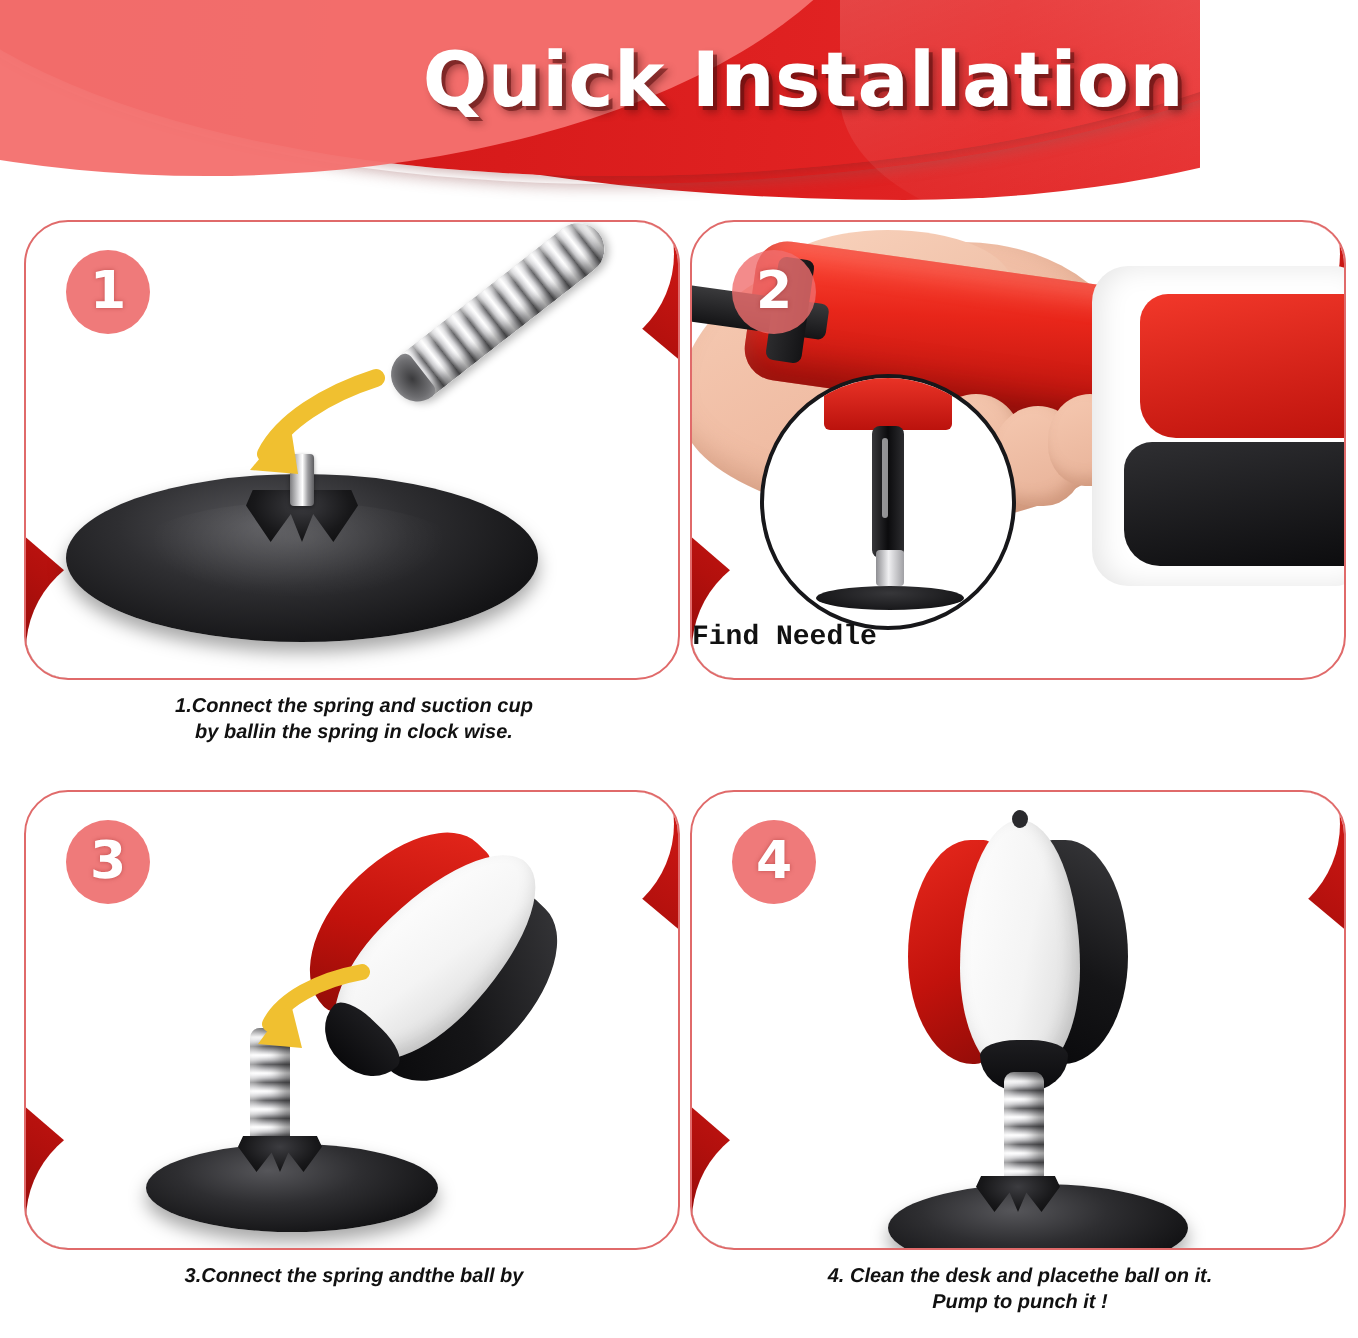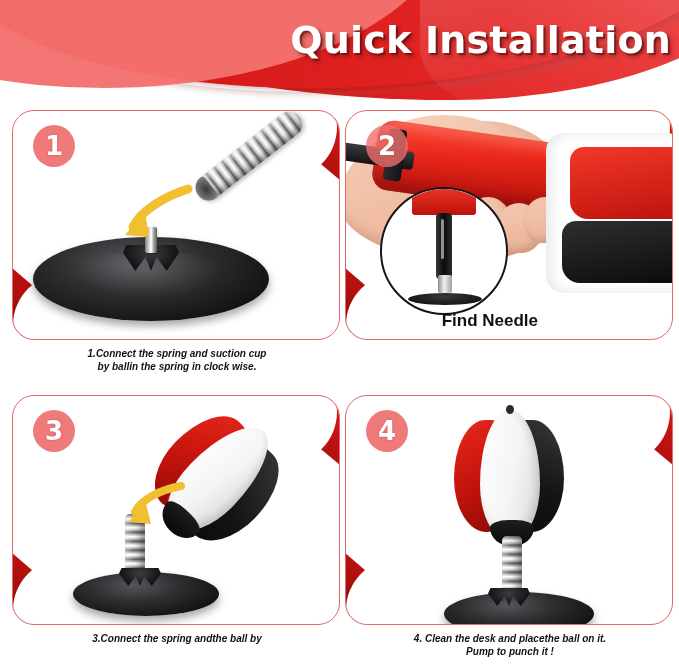--- a/index.html
+++ b/index.html
@@ -6,21 +6,21 @@
   body{
     width:679px;height:669px;
     background:#ffffff;
     font-family:"Liberation Sans", sans-serif;
     overflow:hidden;
     position:relative;
   }
 
   
   .header{
-    position:absolute;left:0;top:0;width:679px;height:108px;
+    position:absolute;left:0;top:0;width:600px;height:108px;
     overflow:hidden;
   }
   .hdr-darkband{
     position:absolute;left:-40px;top:-150px;
     width:820px;height:250px;
     background:linear-gradient(100deg,#b10f10 0%,#cf1313 28%,#e02222 62%,#f04b4b 100%);
     border-bottom-left-radius:60% 70%;
     border-bottom-right-radius:40% 60%;
   }
   .hdr-main{
@@ -281,24 +281,24 @@
     background:linear-gradient(90deg,#8e8e92,#f0f0f2 45%,#a0a0a4);
     border-radius:2px;
   }
   .ins-base{
     position:absolute;left:26px;top:104px;width:74px;height:12px;
     background:radial-gradient(ellipse at 50% 30%,#37373a,#0b0b0d);
     border-radius:50%;
   }
   .ins-label{
     position:absolute;left:0;top:200px;width:192px;
-    text-align:right;
-    font-size:17px;font-weight:bold;color:#111111;
+    text-align:left;
+    font-size:14px;font-weight:bold;color:#111111;
     line-height:1.22;
-    font-family:Liberation Sans, sans-serif;
+    font-family:Liberation Mono, monospace;
   }
 
   
   .pball{position:absolute;}
   .pb-white{
     position:absolute;left:26px;top:0;width:60px;height:128px;
     background:linear-gradient(100deg,#ffffff 0%,#f4f4f4 55%,#d8d8d8 100%);
     border-radius:50% 50% 44% 44% / 58% 58% 42% 42%;
     box-shadow:inset -3px -4px 9px rgba(0,0,0,.14);
   }

